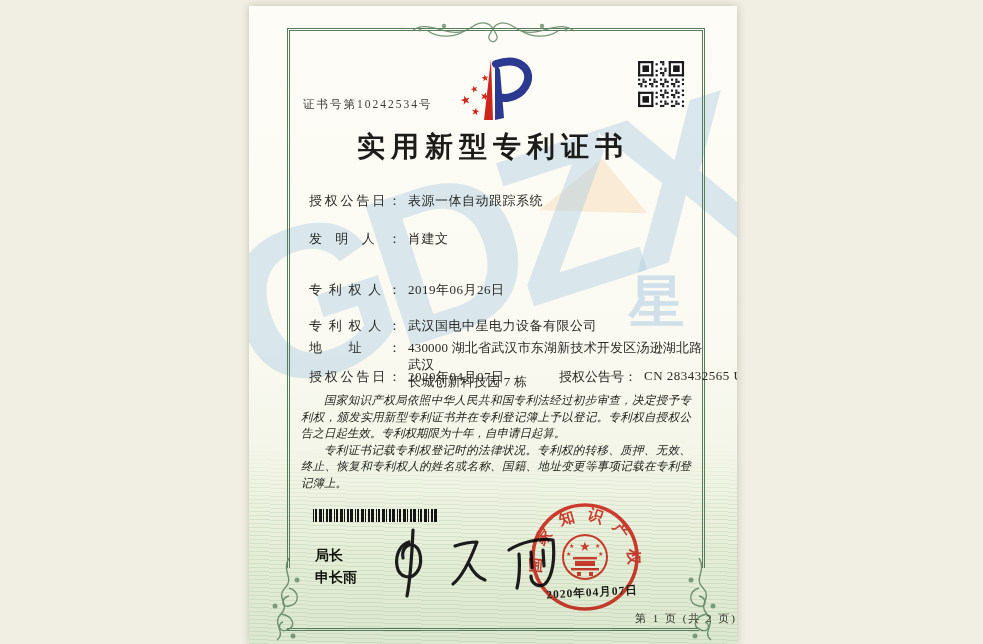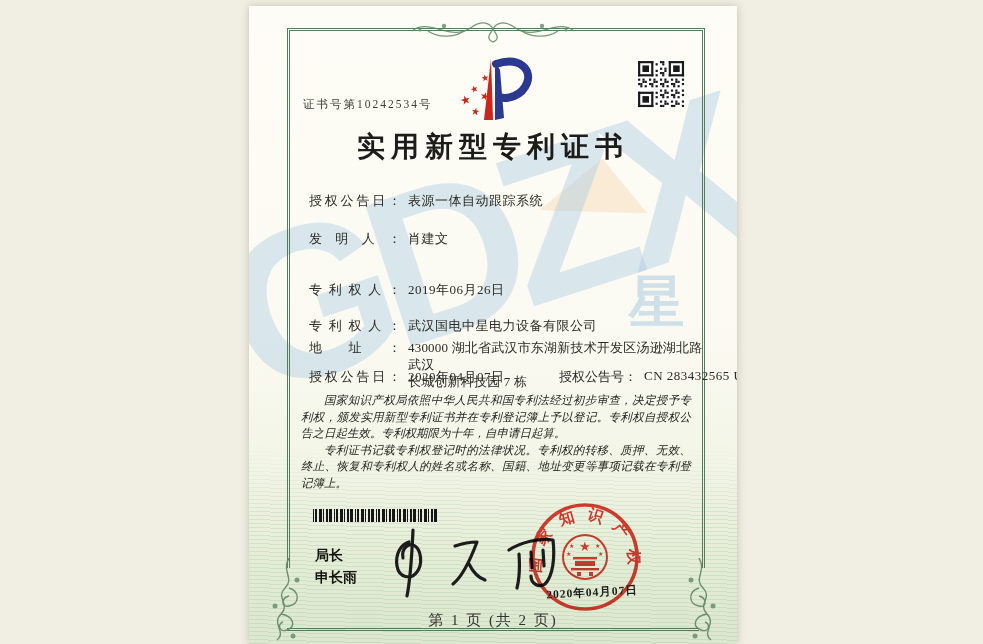--- a/index.html
+++ b/index.html
@@ -85,22 +85,22 @@
     font-size:14px;font-weight:600;color:#15150f;line-height:22px;
   }
   .signature{position:absolute;left:132px;top:518px;}
   .seal{position:absolute;left:280px;top:495px;width:112px;height:112px;mix-blend-mode:multiply;opacity:.95;}
   .seal-date{
     position:absolute;left:272px;top:579px;width:142px;text-align:center;
     font-size:11.5px;color:#1d1d18;letter-spacing:1px;transform:rotate(-3deg);
     font-weight:600;
   }
   .footer{
-    position:absolute;left:0;top:605px;width:100%;text-align:center;
-    font-size:15px;color:#33332e;letter-spacing:2px;
+    position:absolute;left:0;top:605px;width:100%;text-align:right;
+    font-size:11px;color:#33332e;letter-spacing:2px;
   }
 </style>
 </head>
 <body>
 
 <div class="page">
 
   <div class="wm-tri"></div>
   <div class="wm-logo">GDZX</div>
   <div class="wm-vert">星</div>

